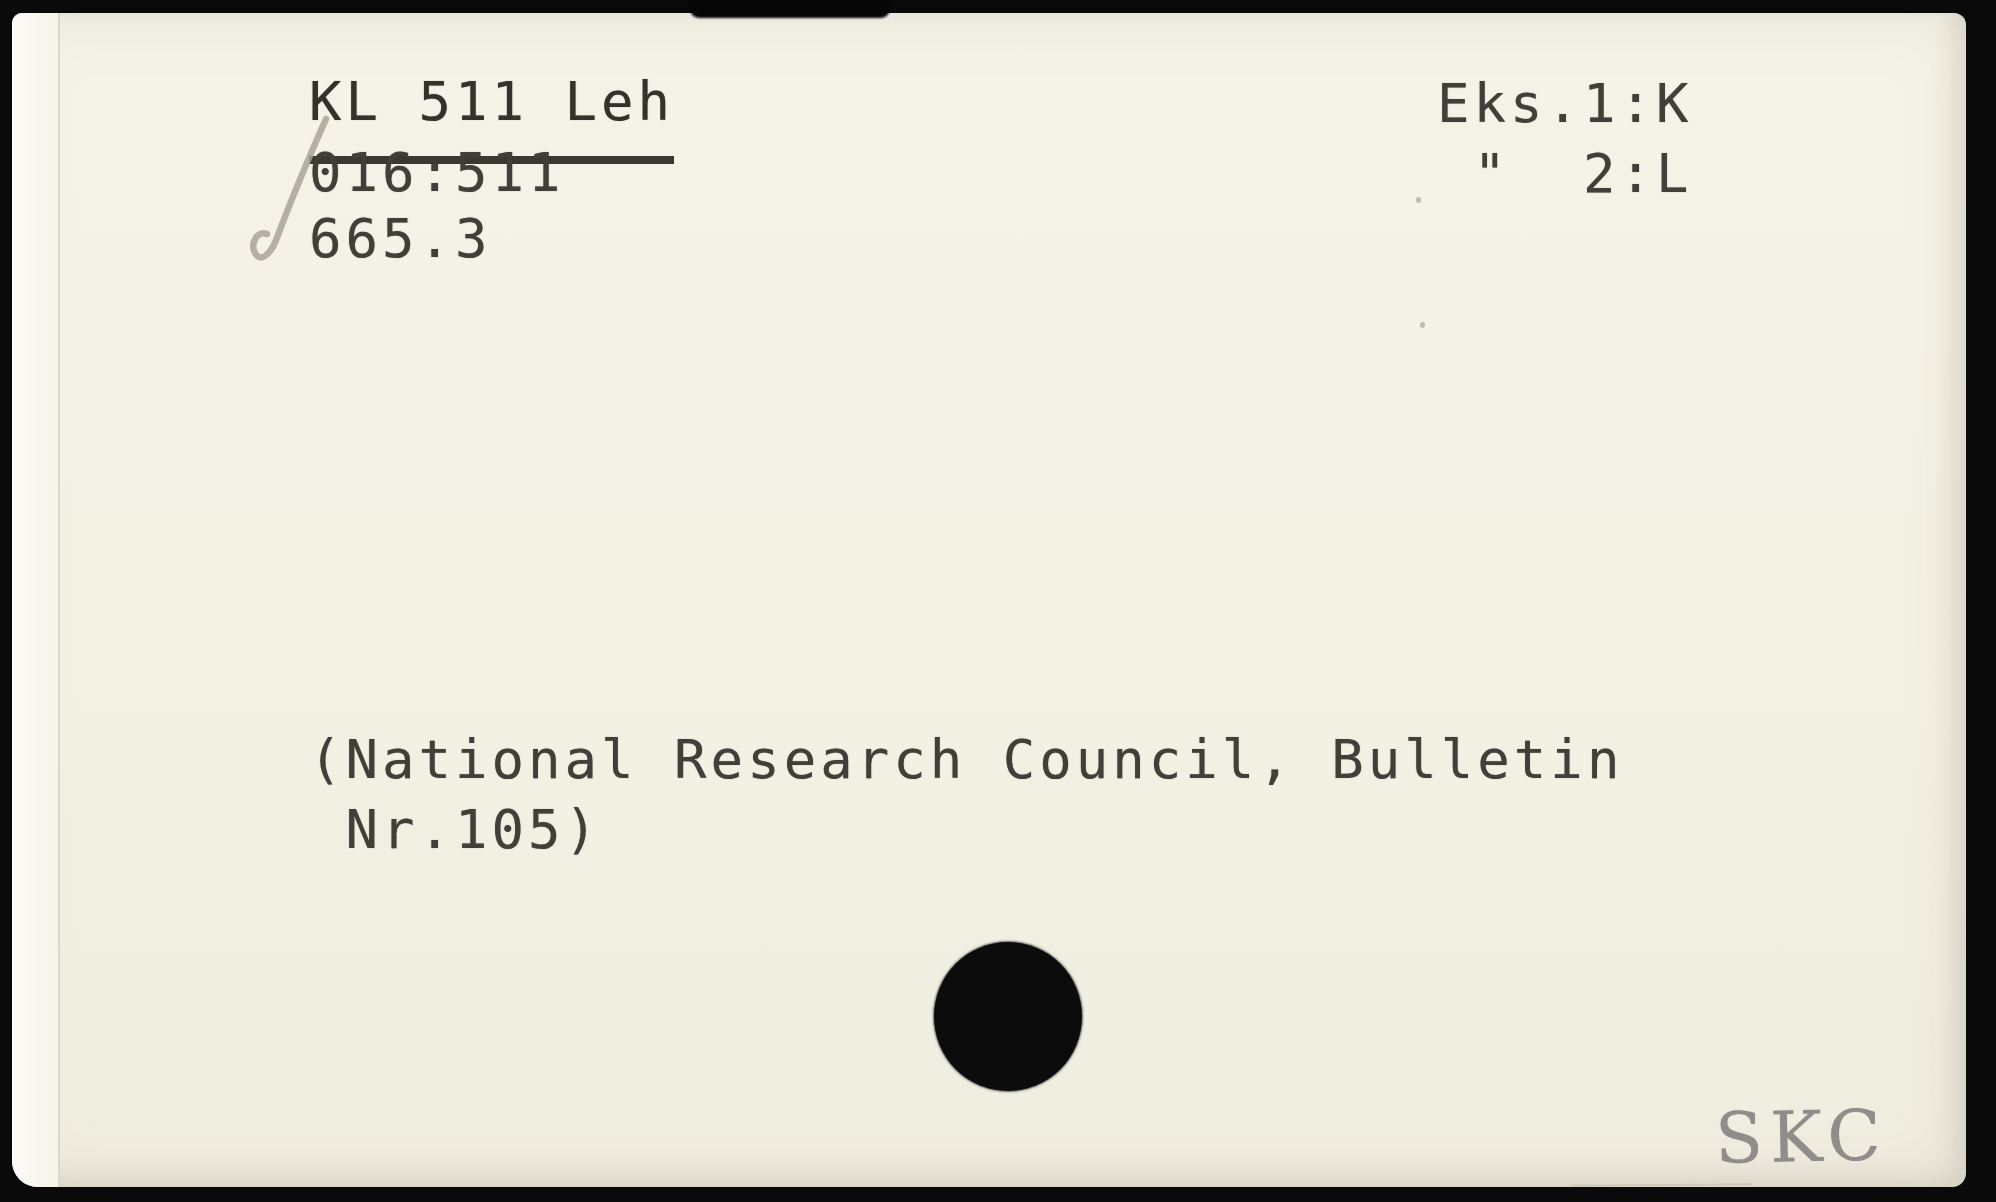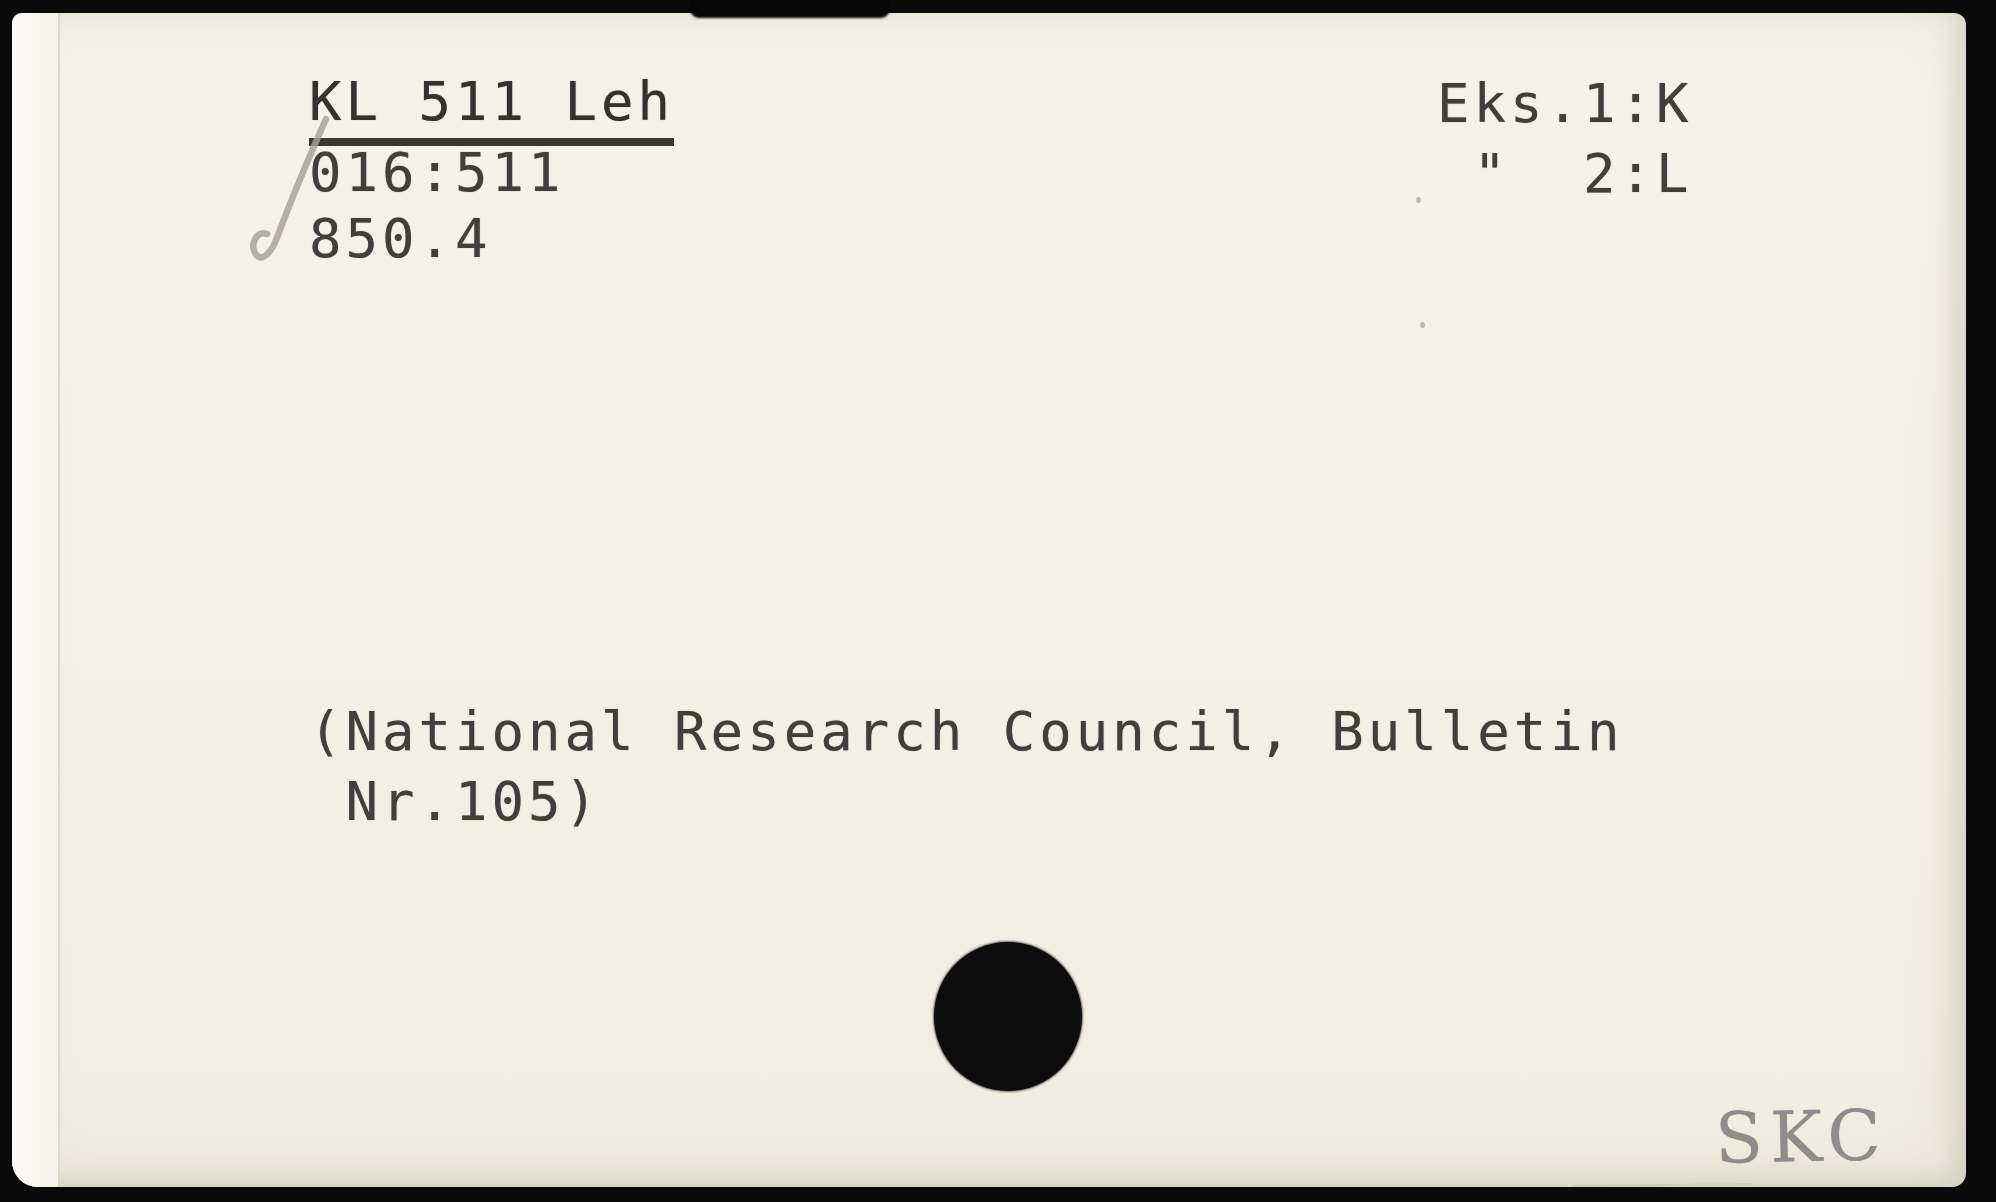--- a/index.html
+++ b/index.html
@@ -39,27 +39,27 @@
     letter-spacing:4px;
     color:#413f39;
     text-shadow:0 0 1px rgba(62,60,53,.55);
     white-space:pre;
   }
   .call-block{ left:297px; top:56px; line-height:66px; }
   .call-number{
     display:inline-block;
     color:#34322c;
     border-bottom:8px solid #3a3831;
-    padding-bottom:3px;
+    padding-bottom:21px;
     margin-bottom:2px;
   }
   .class-numbers{ left:297px; top:127px; line-height:66px; }
   .copies-header{ left:1425px; top:56px; line-height:70px; }
   .entry{ left:297px; top:326px; line-height:68px; }
-  .series-note{ left:297px; top:684px; line-height:70px; }
+  .series-note{ left:297px; top:712px; line-height:70px; }
   .copy-count{ left:1430px; top:834px; }
   .revision-note{ left:303px; top:967px; }
   .stamp{
     position:absolute; left:1703px; top:1088px;
     font-family:"DejaVu Serif", serif;
     font-size:70px; line-height:72px;
     letter-spacing:7px;
     color:#8e8d89;
     transform:rotate(-1.2deg);
     text-shadow:0 0 1px rgba(140,139,134,.6);
@@ -91,21 +91,21 @@
 </head>
 <body>
 
 <div class="card">
 
   <div class="card-left-edge"></div>
 
   <div class="type call-block"><span class="call-number">KL 511 Leh</span></div>
 
   <pre class="type class-numbers">016:511
-850.4</pre>
+665.3</pre>
 
   <pre class="type copies-header">Eks.1:K
  "  2:L</pre>
 
 
   <pre class="type series-note">(National Research Council, Bulletin
  Nr.105)</pre>
 
 
 

